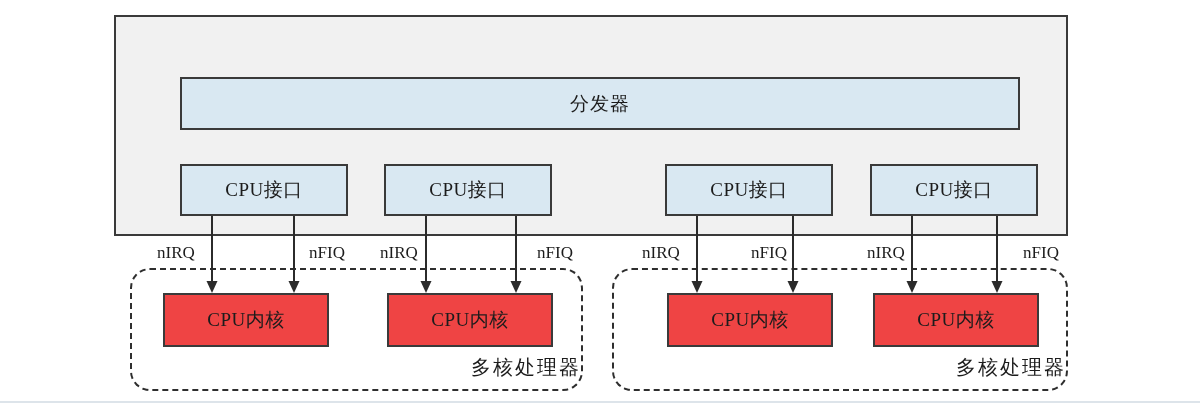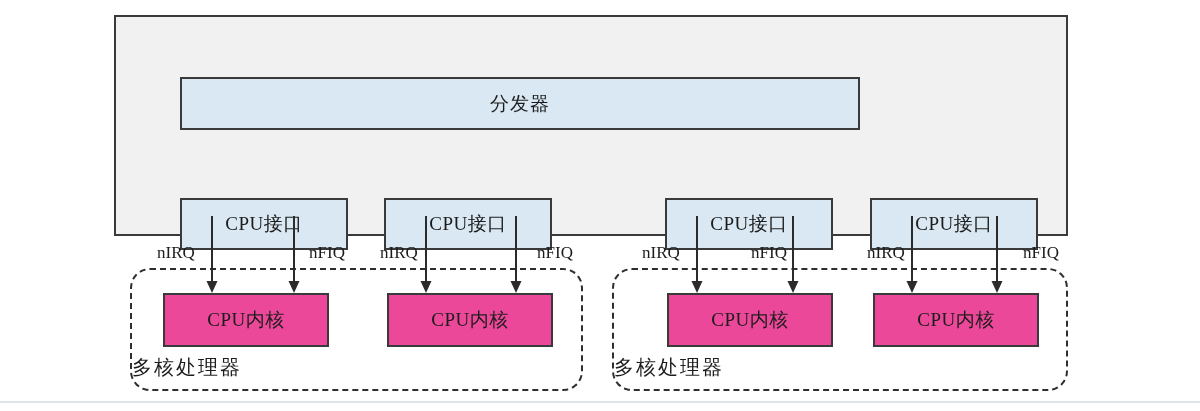--- a/index.html
+++ b/index.html
@@ -30,42 +30,41 @@
     width: 954px;
     text-align: center;
     font-size: 19px;
     letter-spacing: 1px;
     color: #1c1c1c;
   }
   
   .distributor {
     position: absolute;
     left: 180px; top: 77px;
-    width: 680px; height: 53px;
+    width: 840px; height: 53px;
     background: #d9e8f2;
     border: 2px solid #3a3a3a;
     box-sizing: border-box;
     display: flex; align-items: center; justify-content: center;
     font-size: 19px;
     letter-spacing: 1px;
     color: #1c1c1c;
   }
   
   .cpu-if {
     position: absolute;
     top: 164px;
     width: 168px; height: 52px;
     background: #d9e8f2;
     border: 2px solid #3a3a3a;
     box-sizing: border-box;
     display: flex; align-items: center; justify-content: center;
     font-size: 19px;
     letter-spacing: 0.5px;
     color: #1c1c1c;
-    margin-top: 34px;
   }
   
   .sig {
     position: absolute;
     top: 243px;
     transform: translateX(-50%);
     font-size: 17px;
     color: #1c1c1c;
     white-space: nowrap;
     font-family: Liberation Serif, serif;
@@ -76,31 +75,31 @@
     top: 268px;
     height: 123px;
     border: 2px dashed #2e2e2e;
     border-radius: 20px;
     box-sizing: border-box;
   }
   .cluster-label {
     position: absolute;
     left: 0; right: 0;
     bottom: 8px;
-    text-align: left;
+    text-align: right;
     font-size: 20px;
     letter-spacing: 2px;
     color: #1c1c1c;
   }
   
   .cpu-core {
     position: absolute;
     top: 293px;
     width: 166px; height: 54px;
-    background: #ec4899;
+    background: #ef4444;
     border: 2px solid #3a3a3a;
     box-sizing: border-box;
     display: flex; align-items: center; justify-content: center;
     font-size: 19px;
     letter-spacing: 0.5px;
     color: #1c1c1c;
   }
   .arrow-layer {
     position: absolute;
     left: 0; top: 0;

